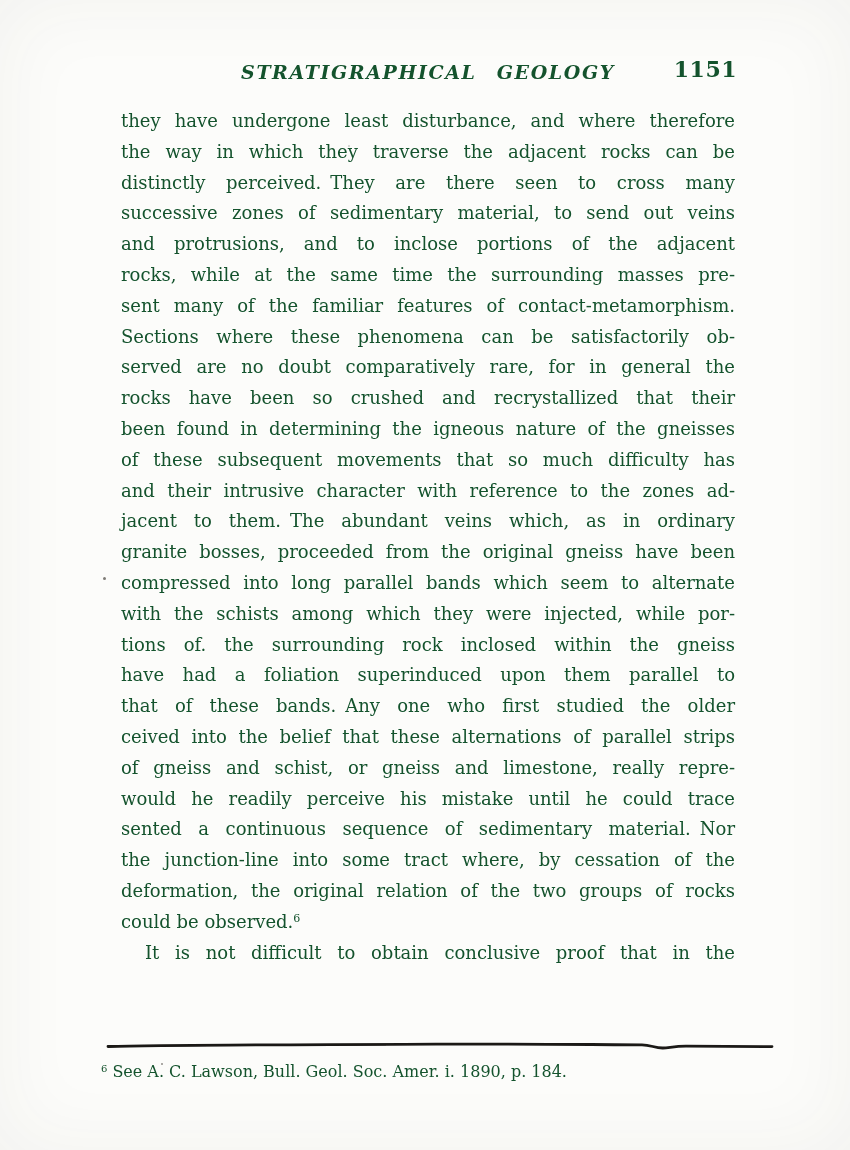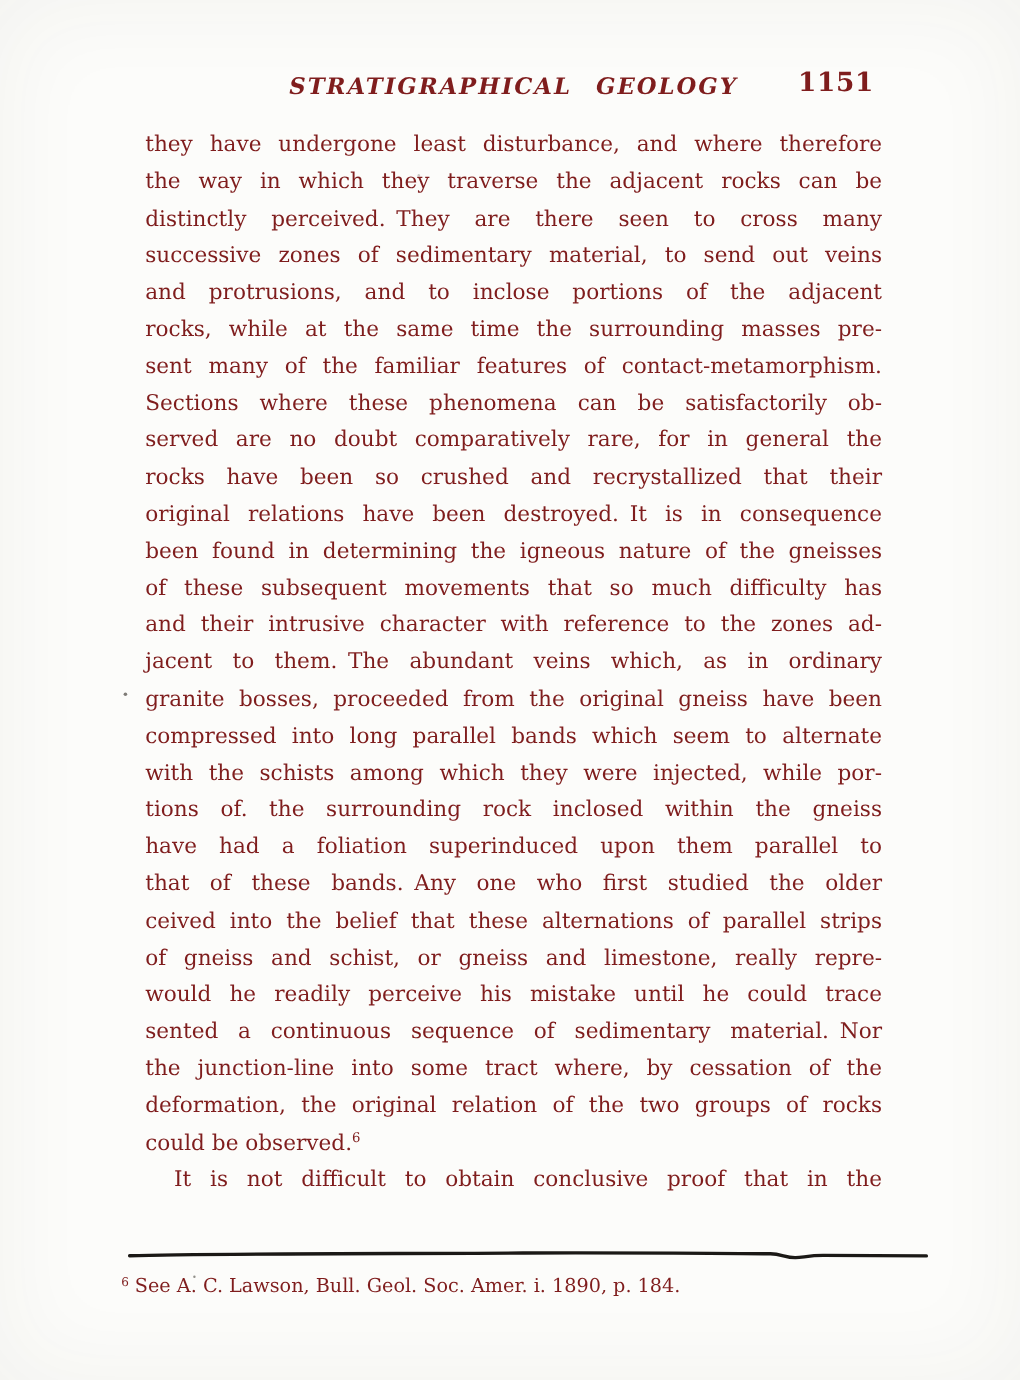--- a/index.html
+++ b/index.html
@@ -7,42 +7,42 @@
     padding: 0;
     background: #f4f3f0;
   }
   .page {
     position: relative;
     width: 850px;
     height: 1150px;
     background: #fcfcfa;
     box-shadow: inset 0 0 80px rgba(60,55,45,0.05);
     font-family: "DejaVu Serif", serif;
-    color: #7f1d1d;
+    color: #14532d;
     overflow: hidden;
   }
   .running-head-title {
     position: absolute;
     top: 61px;
     left: 121px;
     width: 614px;
     text-align: center;
     font-size: 19px;
     font-style: italic;
     font-weight: bold;
     letter-spacing: 1.6px;
     word-spacing: 12px;
     white-space: nowrap;
   }
   .page-number {
     position: absolute;
     top: 56px;
     left: 665px;
     width: 72px;
-    text-align: left;
+    text-align: right;
     font-size: 22px;
     font-weight: bold;
     letter-spacing: 0.5px;
   }
   .body-text {
     position: absolute;
     left: 121px;
     top: 106px;
     width: 614px;
     font-size: 18px;
@@ -110,21 +110,20 @@
     <div class="line">they have undergone least disturbance, and where therefore</div>
     <div class="line">the way in which they traverse the adjacent rocks can be</div>
     <div class="line">distinctly perceived. They are there seen to cross many</div>
     <div class="line">successive zones of sedimentary material, to send out veins</div>
     <div class="line">and protrusions, and to inclose portions of the adjacent</div>
     <div class="line">rocks, while at the same time the surrounding masses pre-</div>
     <div class="line">sent many of the familiar features of contact-metamorphism.</div>
     <div class="line">Sections where these phenomena can be satisfactorily ob-</div>
     <div class="line">served are no doubt comparatively rare, for in general the</div>
     <div class="line">rocks have been so crushed and recrystallized that their</div>
-    <div class="line">original relations have been destroyed. It is in consequence</div>
     <div class="line">been found in determining the igneous nature of the gneisses</div>
     <div class="line">of these subsequent movements that so much difficulty has</div>
     <div class="line">and their intrusive character with reference to the zones ad-</div>
     <div class="line">jacent to them. The abundant veins which, as in ordinary</div>
     <div class="line">granite bosses, proceeded from the original gneiss have been</div>
     <div class="line">compressed into long parallel bands which seem to alternate</div>
     <div class="line">with the schists among which they were injected, while por-</div>
     <div class="line">tions of. the surrounding rock inclosed within the gneiss</div>
     <div class="line">have had a foliation superinduced upon them parallel to</div>
     <div class="line">that of these bands. Any one who first studied the older</div>

